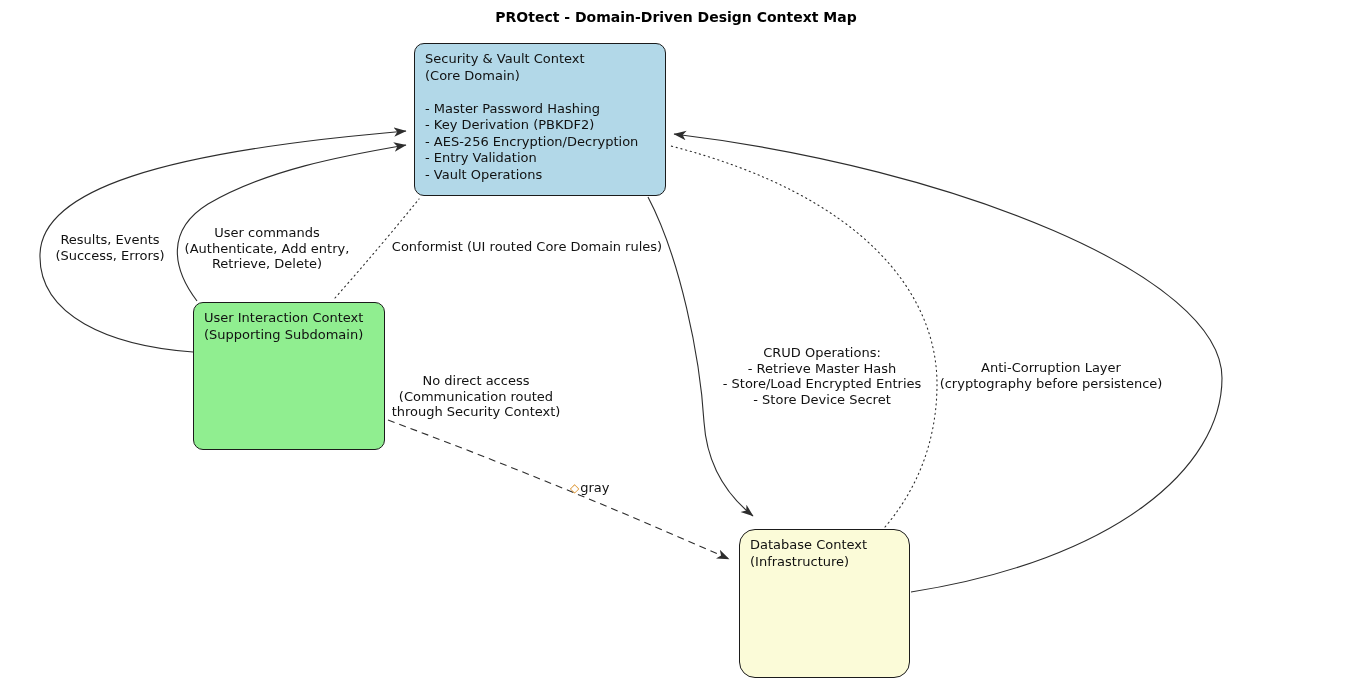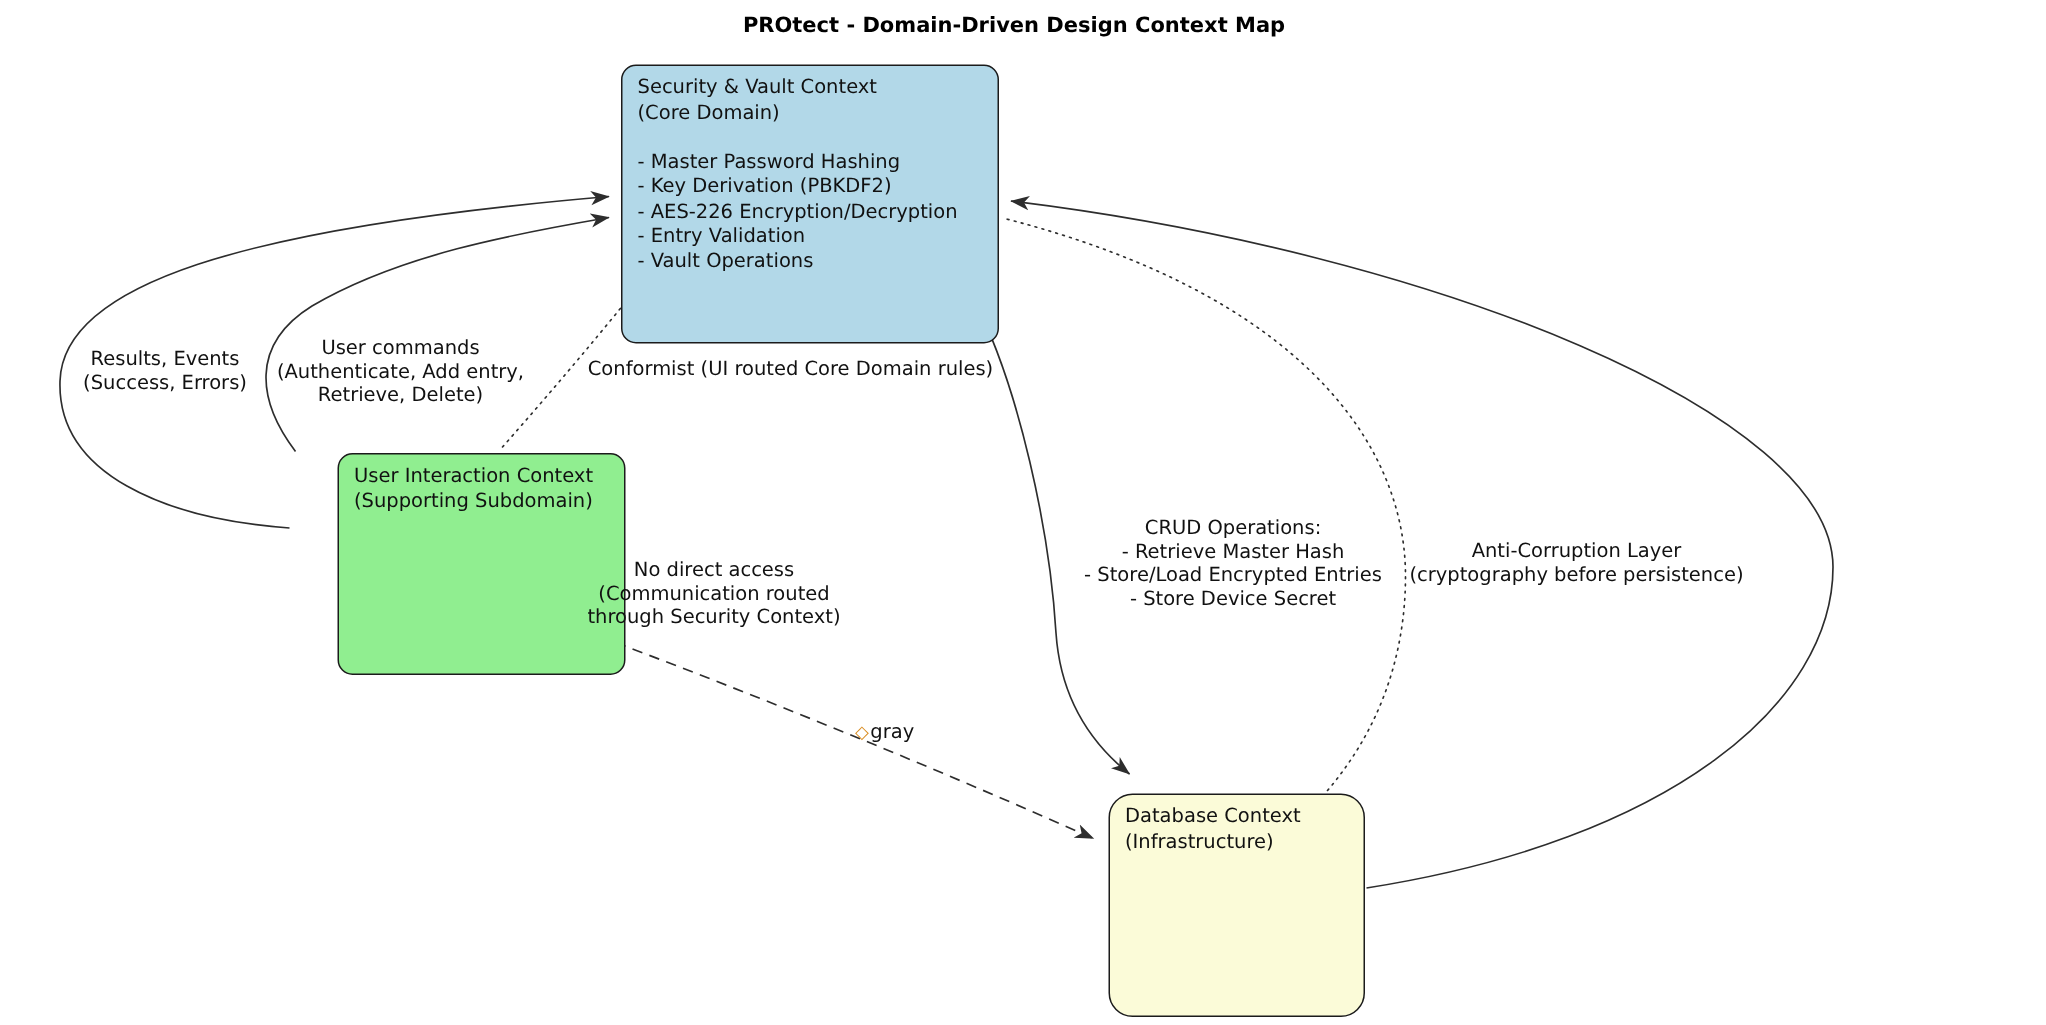--- a/index.html
+++ b/index.html
@@ -13,22 +13,22 @@
     position:absolute;top:9px;left:676px;transform:translateX(-50%);
     font-size:14px;font-weight:bold;white-space:nowrap;color:#000;
   }
   .node{
     position:absolute;box-sizing:border-box;
     border:1.3px solid #1b1b1b;border-radius:10px;
     padding:7px 10px;font-size:13px;line-height:16.5px;
   }
   .node-text{white-space:pre-line;}
   .node-spacer{height:16.5px;}
-  #node-security{left:414px;top:43px;width:252px;height:186px;}
-  #node-ui{left:193px;top:302px;width:192px;height:148px;margin-left:32px;}
+  #node-security{left:414px;top:43px;width:252px;height:153px;}
+  #node-ui{left:193px;top:302px;width:192px;height:148px;}
   #node-db{left:739px;top:529px;width:171px;height:149px;}
   .edge-label{
     position:absolute;transform:translateX(-50%);
     font-size:13px;line-height:15.5px;text-align:center;
     white-space:pre-line;color:#111;
   }
   #label-results{left:110px;top:232px;text-align:center;}
   #label-user-commands{left:267px;top:225px;}
   #label-conformist{left:527px;top:239px;}
   #label-no-direct{left:476px;top:373px;}
@@ -66,21 +66,21 @@
     <path class="edge dotted" d="M 885,527 C 925,480 937,428 937,384 C 937,295 865,196 671,146"></path>
     <path class="edge" d="M 911,592 C 1115,560 1222,468 1222,378 C 1222,276 955,168 674,134" marker-end="url(#arrow)"></path>
   </svg>
 
   <div id="node-security" class="node" style="background-color: rgb(178, 216, 232);">
     <div class="node-text">Security &amp; Vault Context
 (Core Domain)</div>
     <div class="node-spacer"></div>
     <div class="node-text">- Master Password Hashing
 - Key Derivation (PBKDF2)
-- AES-226 Encryption/Decryption
+- AES-256 Encryption/Decryption
 - Entry Validation
 - Vault Operations</div>
   </div>
 
   <div id="node-ui" class="node" style="background-color: rgb(144, 238, 144);">
     <div class="node-text">User Interaction Context
 (Supporting Subdomain)</div>
     <div class="node-spacer"></div>
   </div>
 

